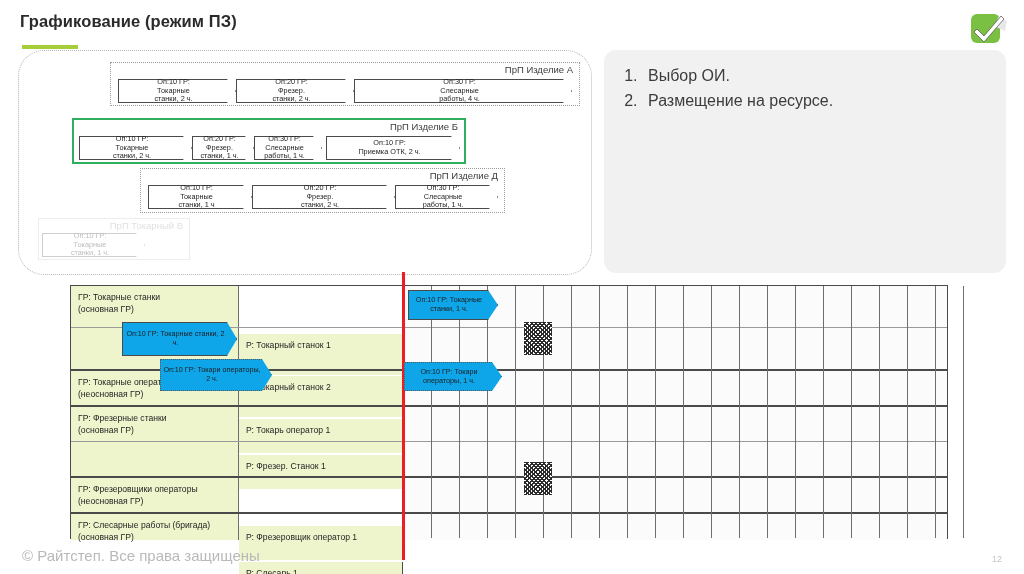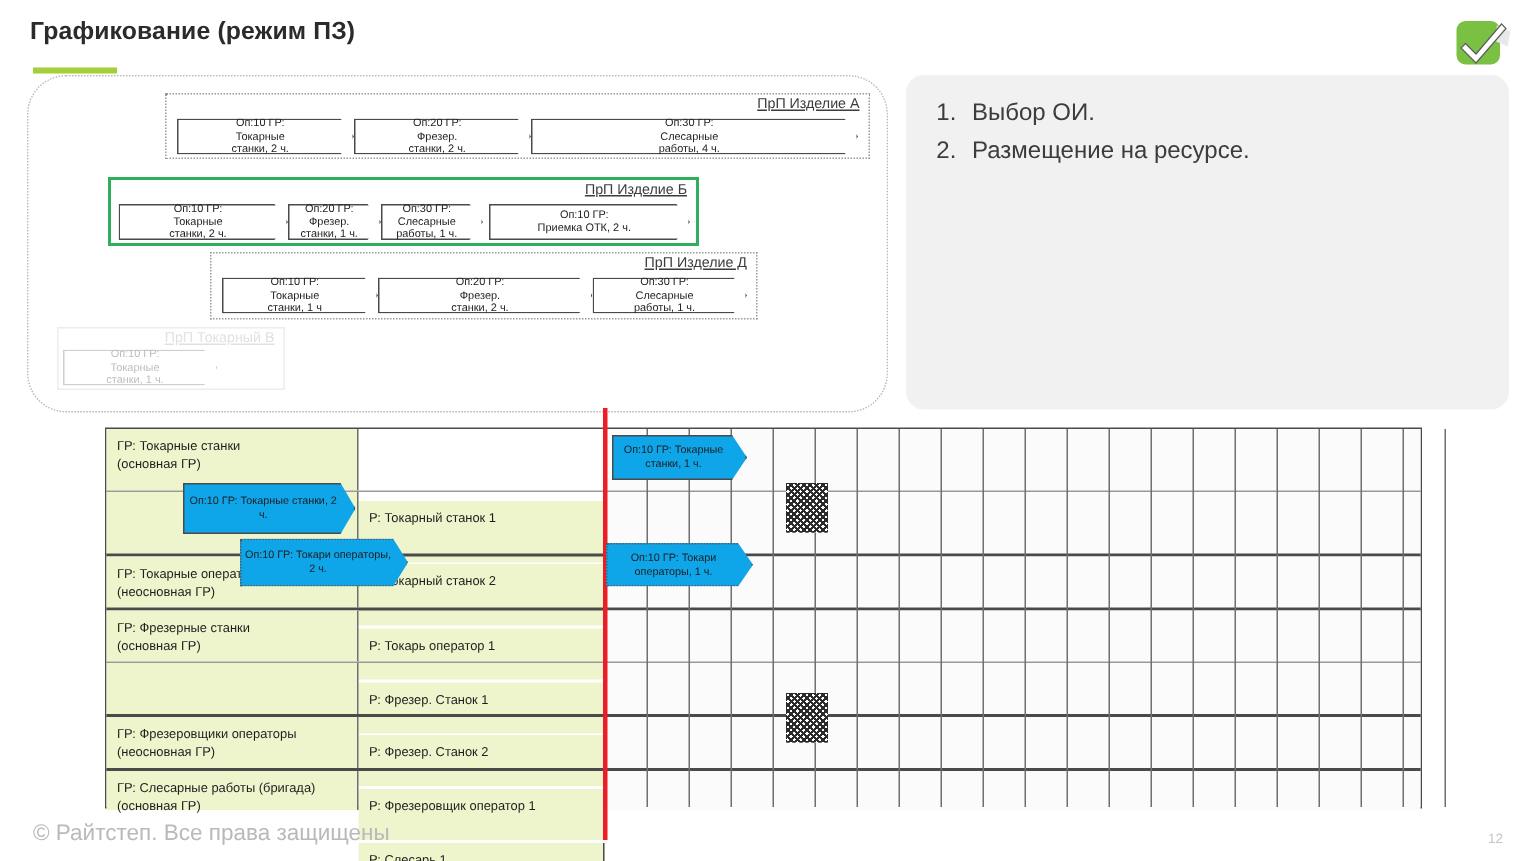--- a/index.html
+++ b/index.html
@@ -40,21 +40,21 @@
   }
   .panel-right li{padding-left:6px;}
 
   
   .prp{
     position:absolute;
     box-sizing:border-box;
   }
   .prp-label{
     position:absolute;right:6px;top:1px;
-    font-size:9.5px;color:#3c3c3c;white-space:nowrap;text-decoration:underline;
+    font-size:9.5px;color:#3c3c3c;white-space:nowrap;
   }
   .prp.dotted{border:1px dotted #9a9a9a;}
   .prp.solid-green{border:2px solid #2fae5e;}
   .prp.ghost{border:1px solid #d8d8d8;opacity:.45;}
 
   
   .op{
     position:absolute;box-sizing:border-box;
     background:#ffffff;
     border:1px solid #4a4a4a;
@@ -282,21 +282,20 @@
       <div>ГР: Фрезерные станки</div>
       <div>(основная ГР)</div>
     </div>
     <div class="cell-res">Р: Фрезер. Станок 1</div>
     <div class="cell-grid"></div>
   </div>
   <div class="rowsep thin" style="top:155px;"></div>
 
   <div class="sched-row" style="top:156px;height:34px;">
     <div class="cell-gr"></div>
-    <div class="cell-res">Р: Фрезер. Станок 2</div>
     <div class="cell-grid"></div>
   </div>
   <div class="rowsep thick" style="top:190px;"></div>
 
   <div class="sched-row" style="top:192px;height:34px;">
     <div class="cell-gr">
       <div>ГР: Фрезеровщики операторы</div>
       <div>(неосновная ГР)</div>
     </div>
     <div class="cell-res">Р: Фрезеровщик оператор 1</div>

